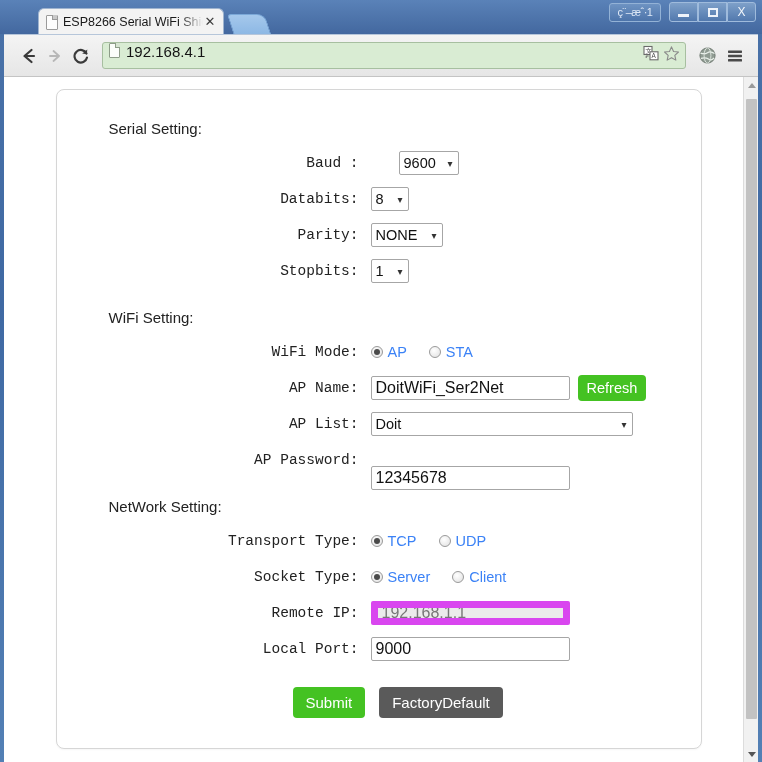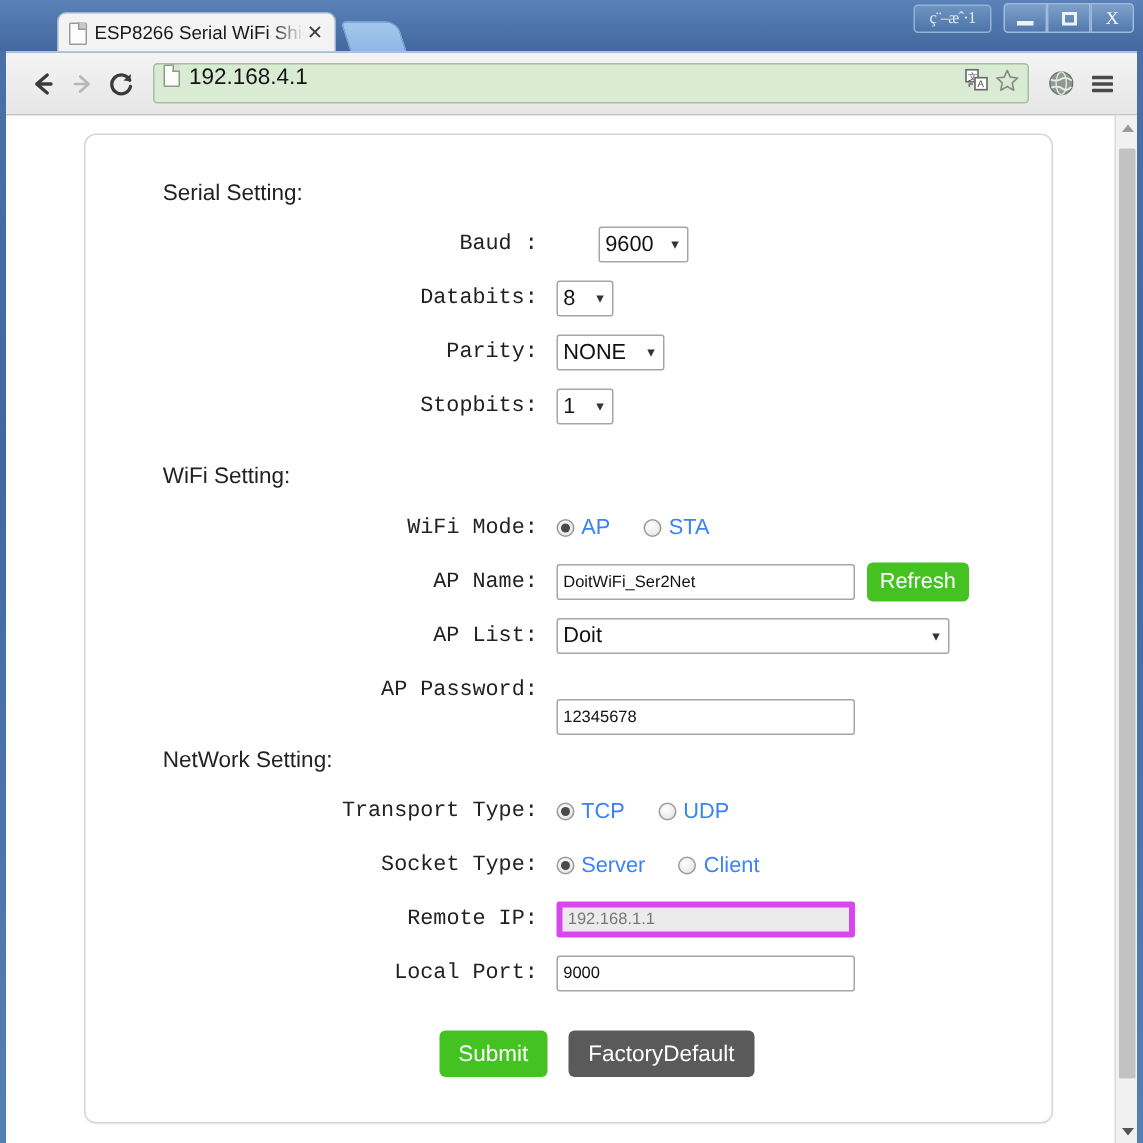--- a/index.html
+++ b/index.html
@@ -86,21 +86,21 @@
     background: linear-gradient(to bottom, #a5c8ec, #8db8e4);
     border-radius: 4px 8px 0 0;
     transform: skewX(18deg);
     border: 1px solid #7ba8d8;
     border-bottom: none;
   }
 
   
   #winbtns {
     position: absolute; right: 6px; top: 2px;
-    display: flex; align-items: center; gap: 0; font-family: Liberation Serif, serif;
+    display: flex; align-items: center; gap: 0;
   }
   .ime-badge {
     width: 52px; height: 19px;
     margin-right: 8px;
     background: linear-gradient(to bottom,#6e93c2,#4d74aa);
     border: 1px solid #93b2d6;
     border-radius: 3px;
     font-size: 11px;
     color: #dfe9f6;
     display:flex; align-items:center; justify-content:center;
@@ -239,32 +239,32 @@
   .sel-databits { width: 38px; padding-right: 16px; }
   .sel-parity { width: 72px; padding-right: 18px; }
   .sel-stopbits { width: 38px; padding-right: 16px; }
   .sel-aplist {
     width: 262px; padding-right: 20px; height: 24px;
     color: #888; background:#fff;
   }
 
   input.txt {
     font-family: "Liberation Sans", sans-serif;
-    font-size: 11px;
+    font-size: 16px;
     color: #111;
     border: 1px solid #a6a6a6;
     border-radius: 2px;
     height: 24px;
     padding: 1px 4px;
     background: #fff;
   }
   input.txt[disabled] {
     background: #ebebeb;
     color: #777;
-    border: 4px solid #d946ef;
+    border: 7px solid #d946ef;
   }
   .in-apname { width: 199px; }
   .in-appass { width: 199px; margin-top: 35px; }
   .in-remip  { width: 199px; }
   .in-locport{ width: 199px; }
 
   .radio-group { display:flex; align-items:center; }
   .radio-opt { display:flex; align-items:center; margin-right: 22px; font-size: 14.5px; color:#3b82f6; }
   .radio {
     width: 12px; height: 12px;

